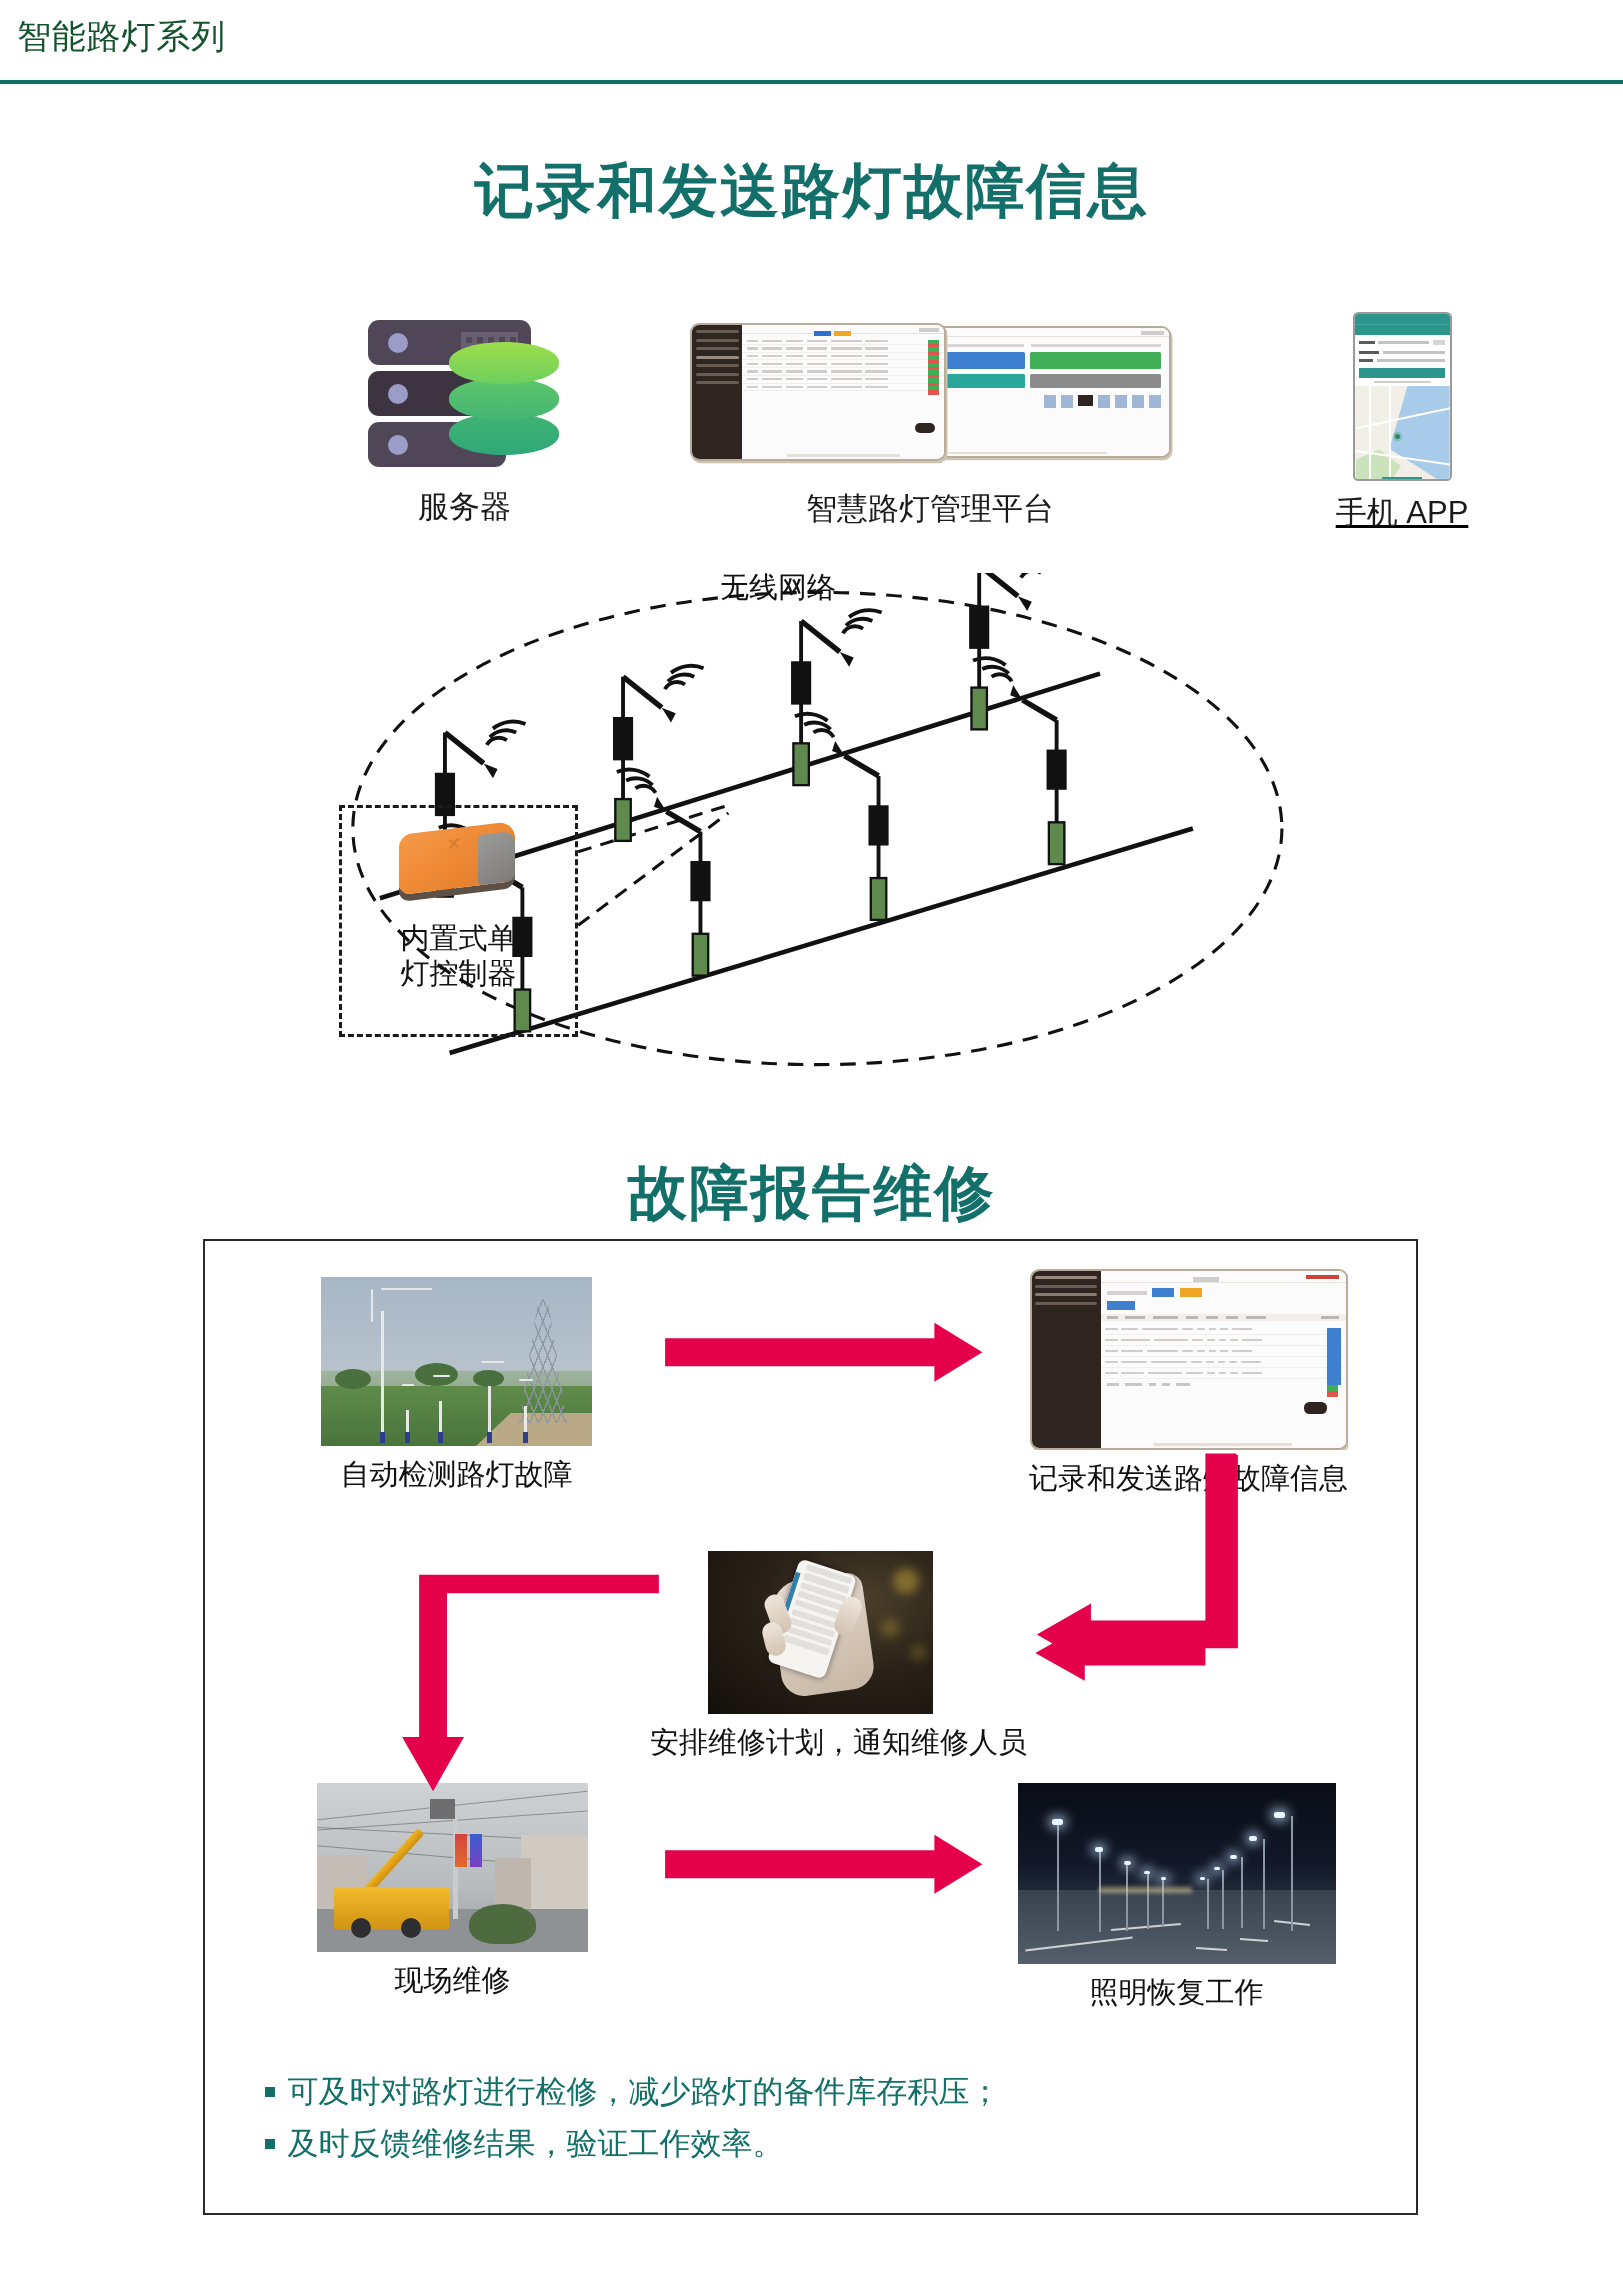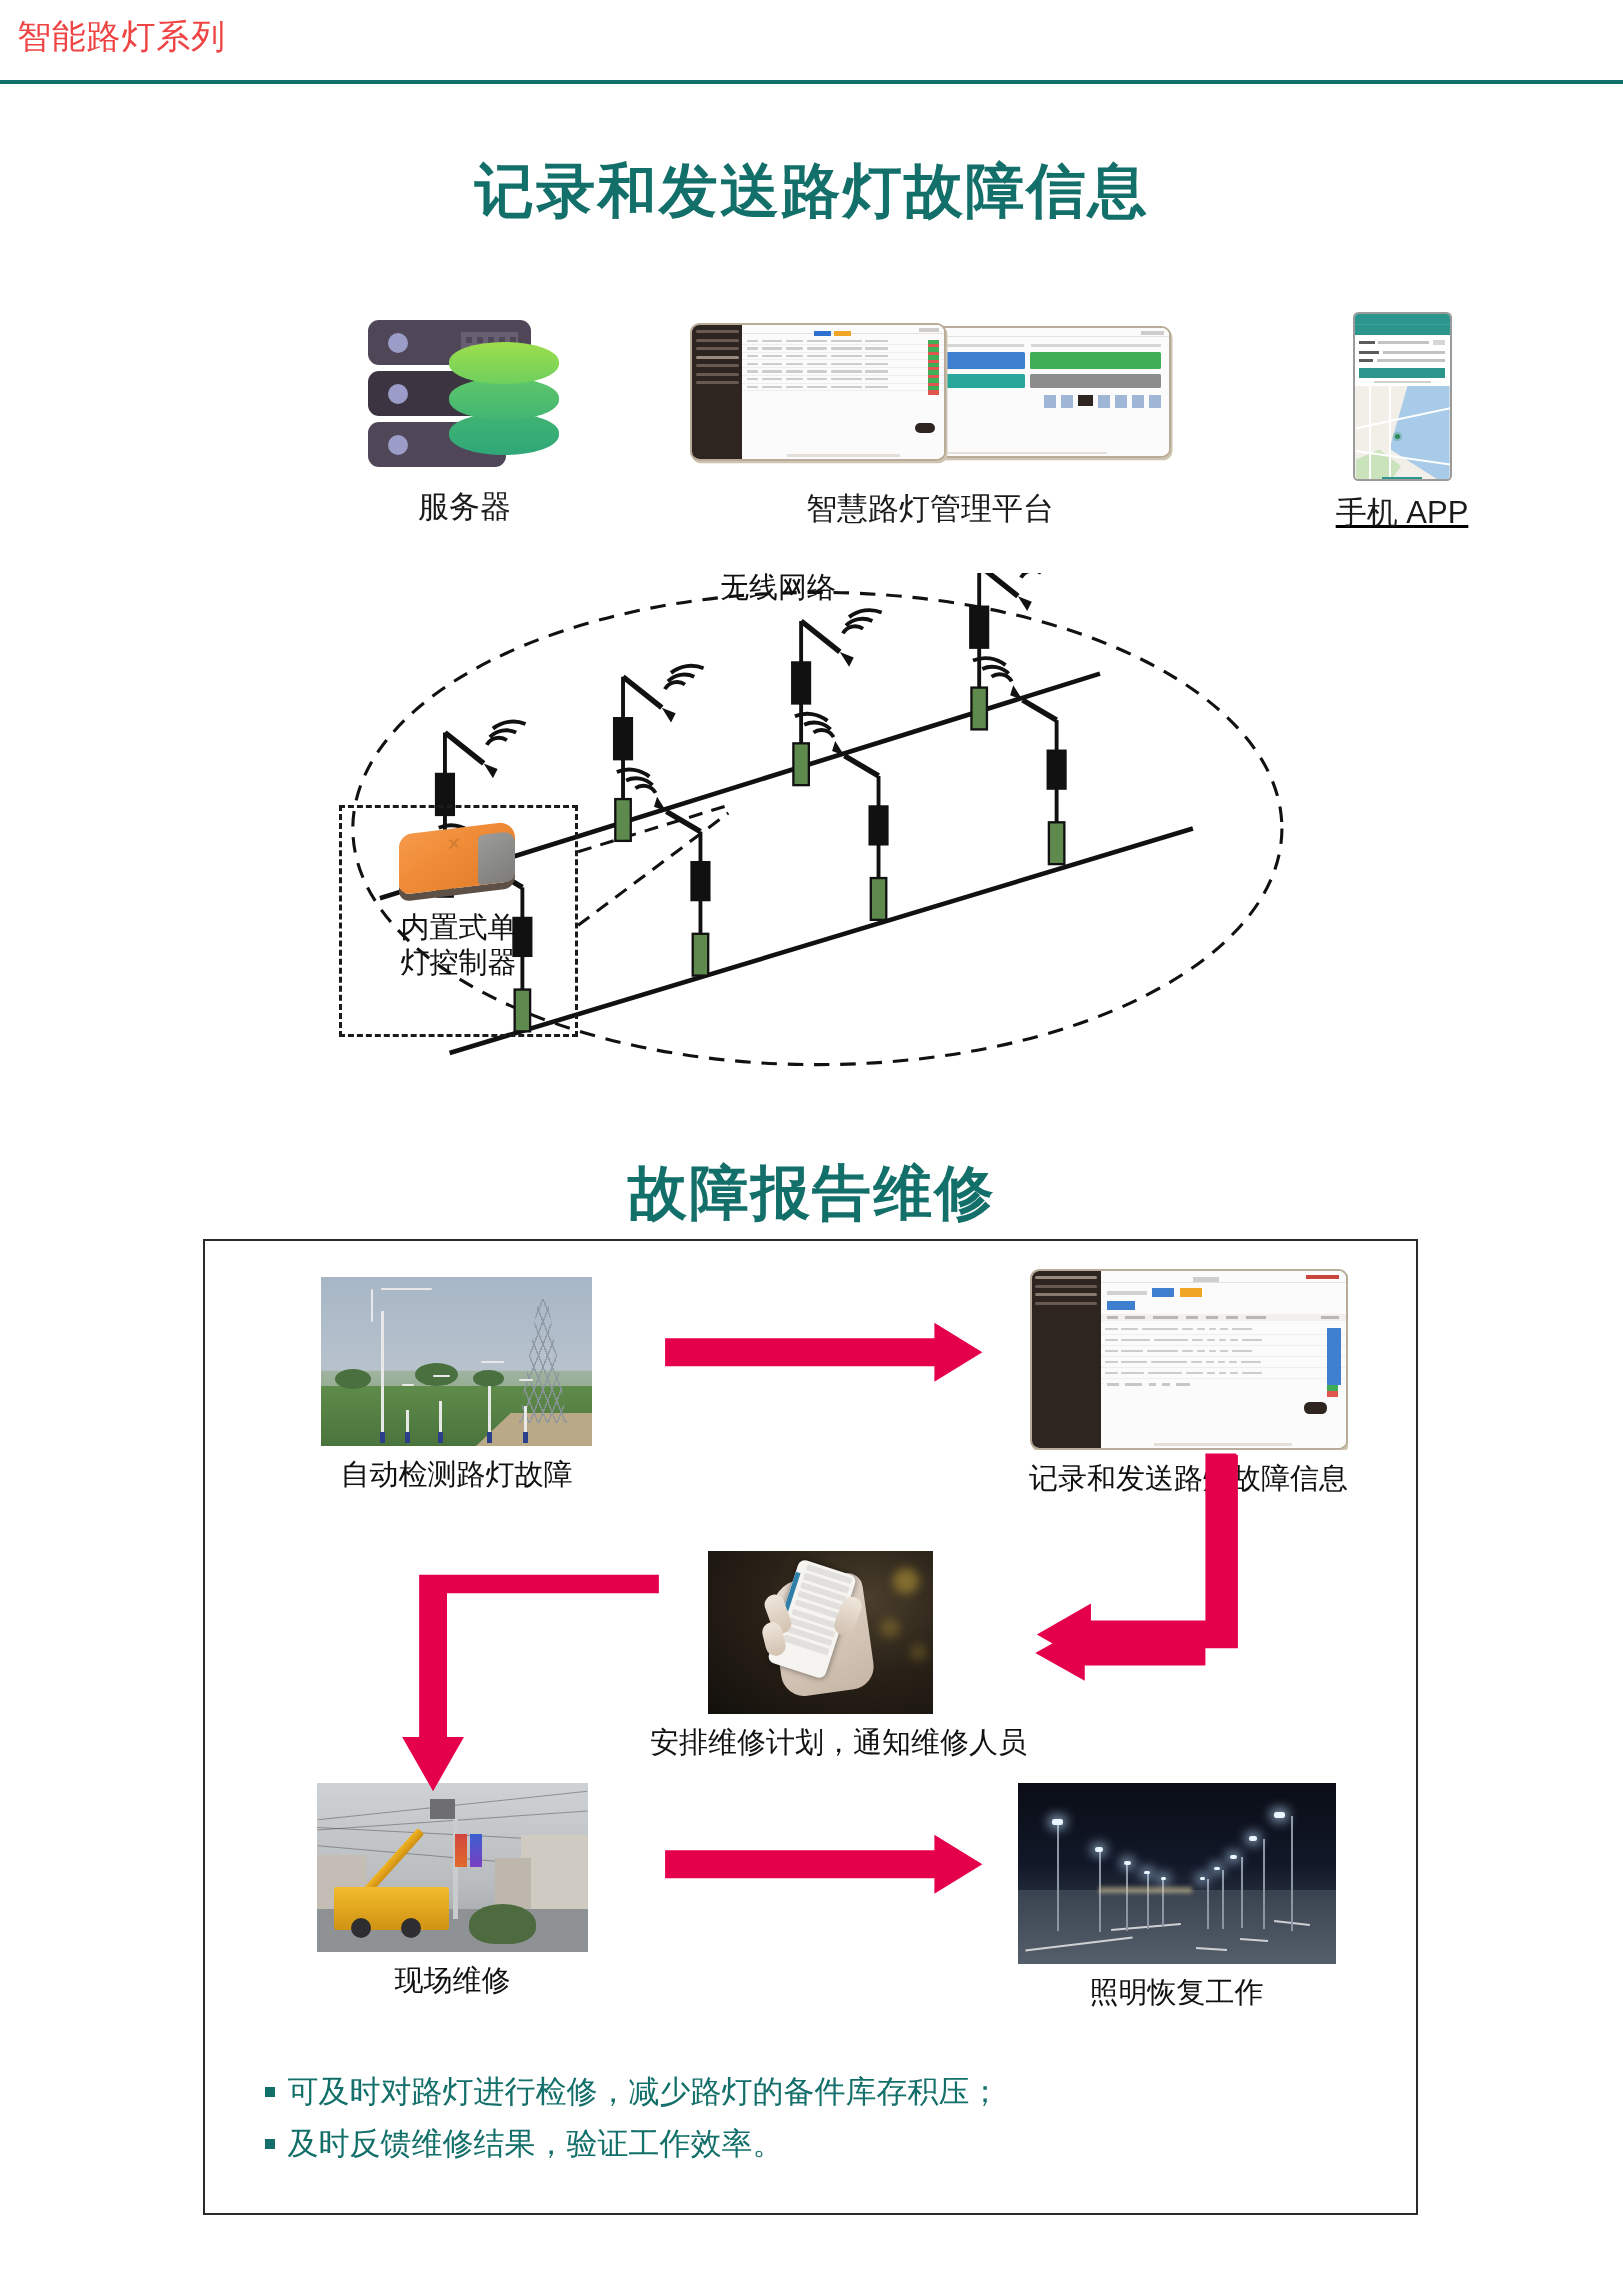--- a/index.html
+++ b/index.html
@@ -11,21 +11,21 @@
   }
   .page { position: relative; width: 1624px; height: 2273px; }
 
   
   .doc-header {
     position: absolute; left: 0; top: 0; width: 1624px; height: 84px;
     border-bottom: 4.6px solid #12706b;
   }
   .doc-header-title {
     position: absolute; left: 17px; top: 14px;
-    font-size: 34px; font-weight: 400; color: #ef4444; letter-spacing: 0.8px;
+    font-size: 34px; font-weight: 400; color: #14532d; letter-spacing: 0.8px;
     white-space: nowrap;
   }
 
   
   .sec-title {
     position: absolute; width: 1624px; text-align: center;
     font-size: 59px; font-weight: bold; color: #136f69; letter-spacing: 2.3px;
     white-space: nowrap;
   }
   #title-overview { top: 152px; }
@@ -140,21 +140,21 @@
   
   #network-diagram { position: absolute; left: 186px; top: 573px; width: 1255px; height: 511px; }
   #network-diagram svg { display:block; }
   .ctrl-box {
     position: absolute; left: 153px; top: 232px; width: 239px; height: 232px;
     border: 3.1px dashed #1a1a1a;
     display:flex; flex-direction:column; align-items:center; justify-content:flex-start;
     padding-top: 14px;
   }
   .ctrl-label {
-    margin-top: 7px; text-align:center; font-size: 29px; line-height: 1.22; color:#111;
+    margin-top: 18px; text-align:center; font-size: 29px; line-height: 1.22; color:#111;
   }
   
   .ctrl-art { position: relative; width: 132px; height: 81px; }
   .ctrl-body {
     position:absolute; left: 6.2px; top: 6.2px; width: 116px; height: 60px;
     background: linear-gradient(150deg,#f59a4a 0%, #ef8a36 45%, #e07b28 100%);
     border-radius: 12.4px 17px 11px 11px;
     transform: skewY(-7deg);
     box-shadow: 0 7px 0 #5d5046;
   }

